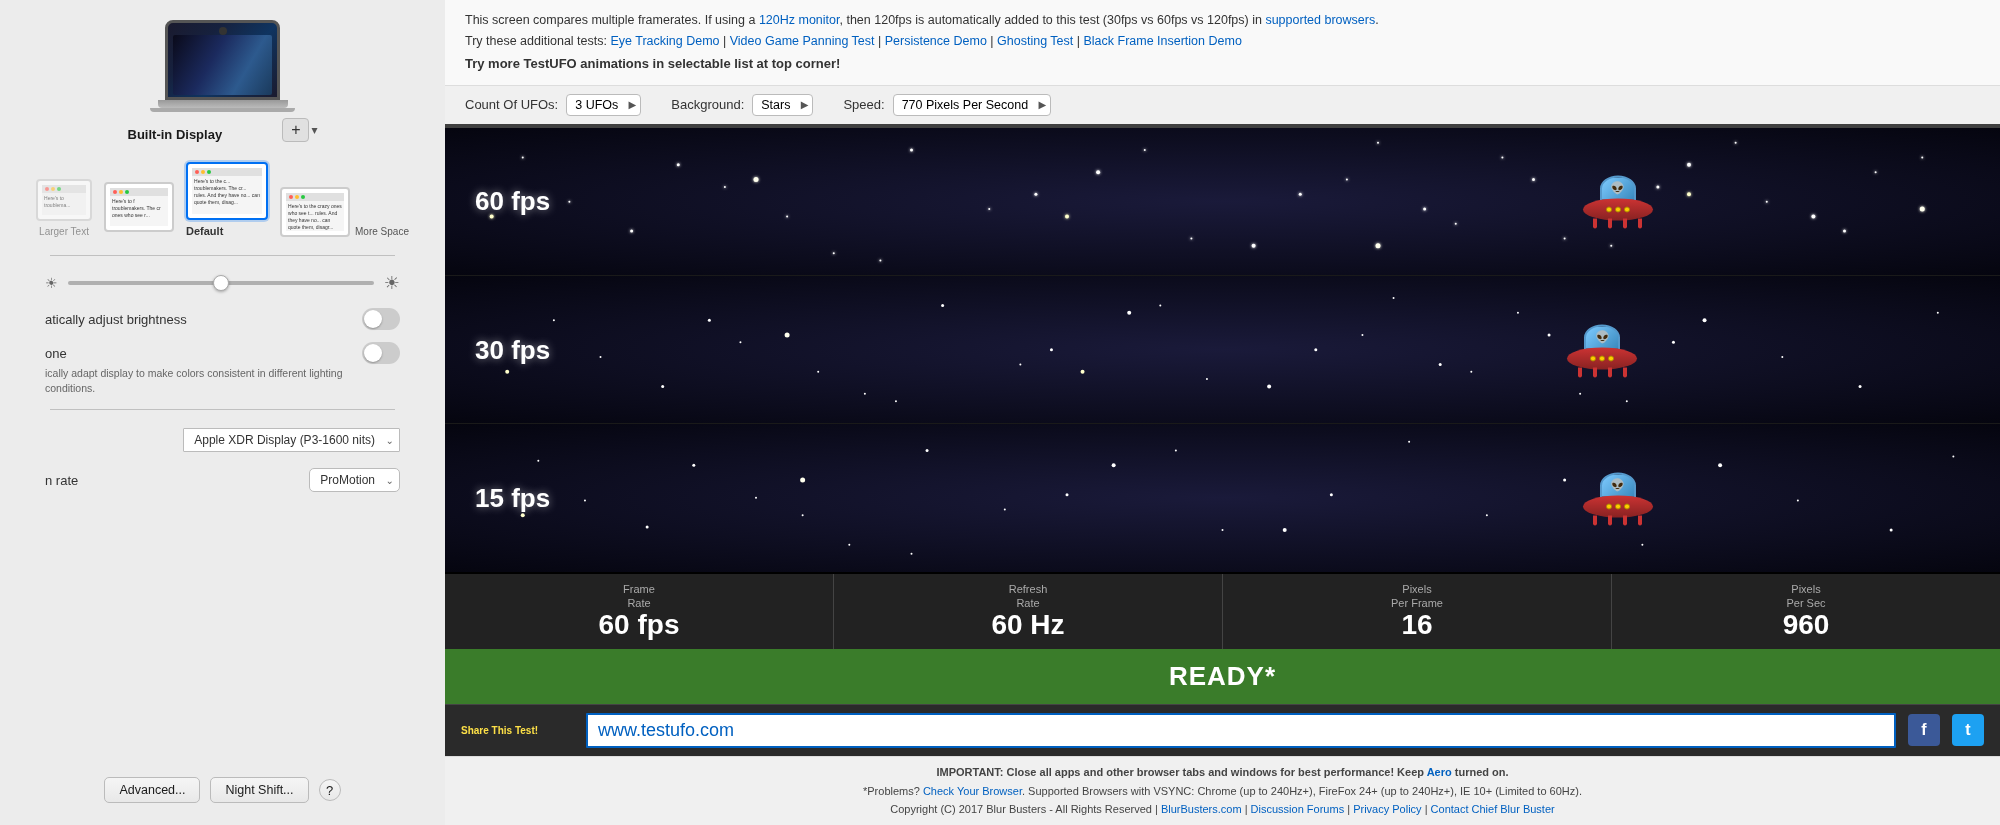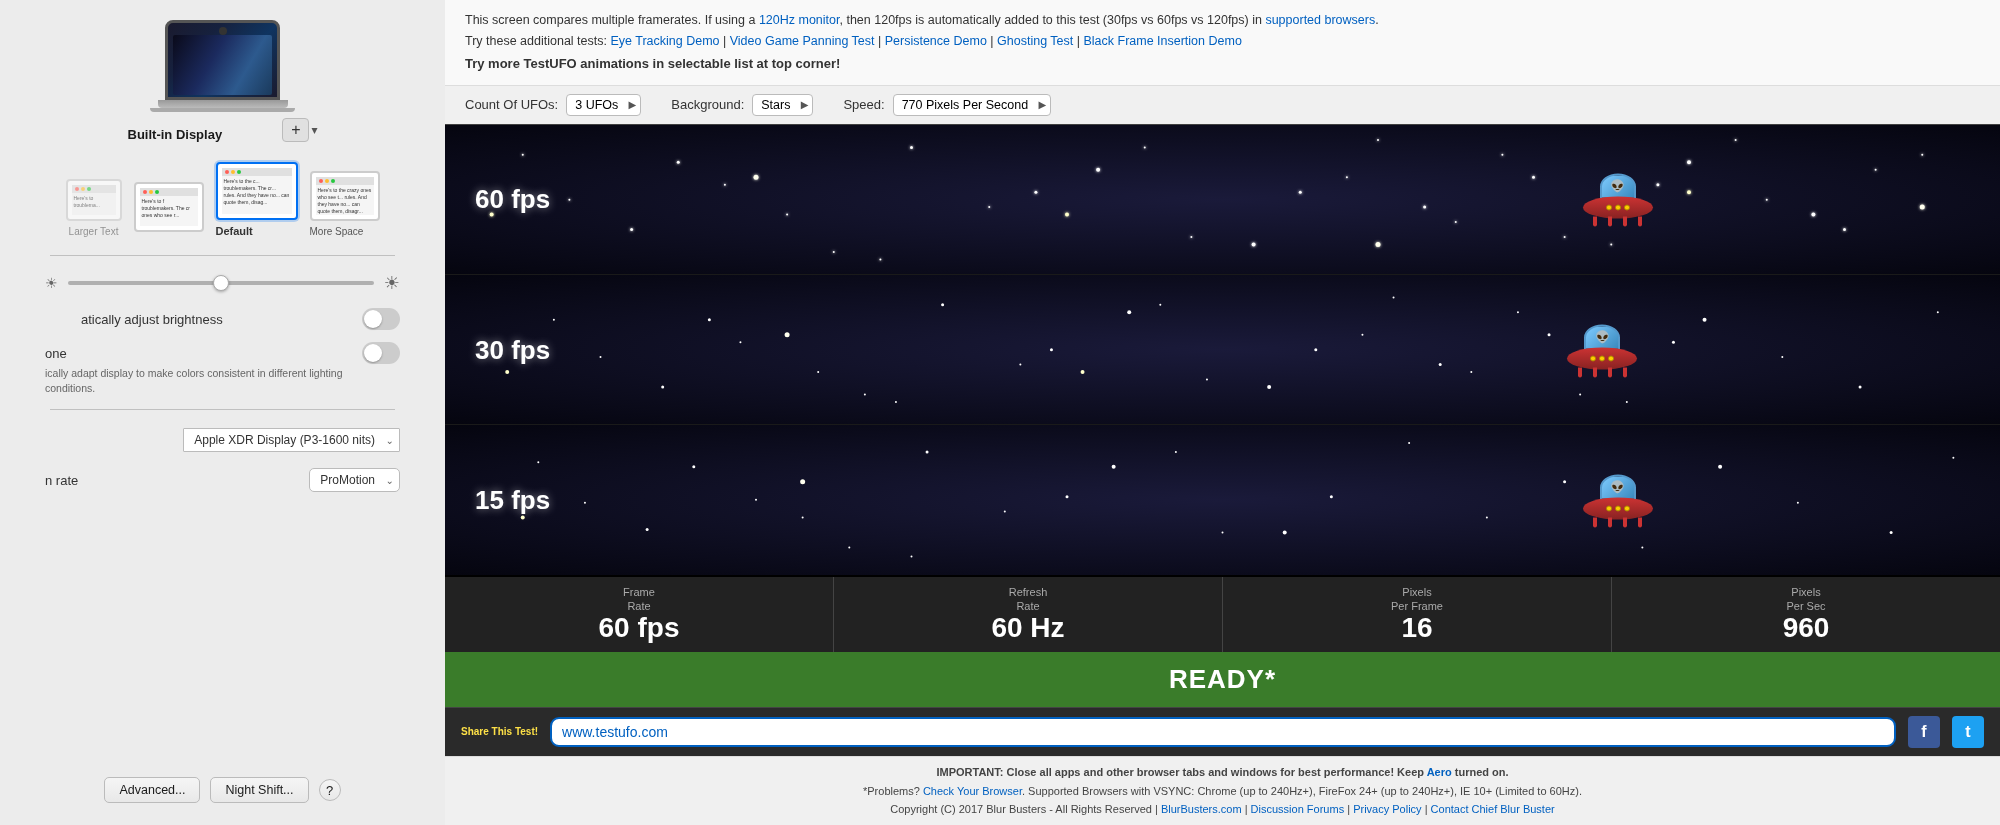--- a/index.html
+++ b/index.html
@@ -308,21 +308,21 @@
       text-decoration: none;
     }
 
     .browser-info-bar .try-more {
       font-weight: 700;
       font-size: 13px;
     }
 
     .controls-bar {
       background: #f0f0f0;
-      border-bottom: 1px solid #404040;
+      border-bottom: 4px solid #404040;
       padding: 8px 20px;
       display: flex;
       align-items: center;
       gap: 30px;
       font-size: 13px;
     }
 
     .control-group {
       display: flex;
       align-items: center;
@@ -515,24 +515,25 @@
       color: #fde047;
       font-size: 10px;
       font-weight: 700;
       white-space: nowrap;
     }
 
     .share-url-box {
       flex: 1;
       background: white;
       border: 2px solid #0060c0;
-      border-radius: 9px;
+      border-radius: 1px;
       padding: 5px 10px;
-      font-size: 14px;
+      font-size: 18px;
       color: #0060c0;
+      margin-left: 36px;
     }
 
     .social-btn {
       width: 32px;
       height: 32px;
       border-radius: 4px;
       display: flex;
       align-items: center;
       justify-content: center;
       cursor: pointer;
@@ -652,21 +653,21 @@
               <div class="mini-dot" style="background:#ff5f57"></div>
               <div class="mini-dot" style="background:#ffbd2e"></div>
               <div class="mini-dot" style="background:#28c840"></div>
             </div>
             <div class="mini-content">Here's to the c... troublemakers. The cr... rules. And they have no... can quote them, disag...</div>
           </div>
         </div>
         <span class="thumb-label selected" style="font-size:11px;">Default</span>
       </div>
 
-      <div style="display:flex;flex-direction:column;align-items:flex-start;gap:5px;">
+      <div style="display:flex;align-items:flex-end;gap:5px;">
         <div class="thumb-box">
           <div class="mini-window">
             <div class="mini-window-bar">
               <div class="mini-dot" style="background:#ff5f57"></div>
               <div class="mini-dot" style="background:#ffbd2e"></div>
               <div class="mini-dot" style="background:#28c840"></div>
             </div>
             <div class="mini-content">Here's to the crazy ones who see t... rules. And they have no... can quote them, disagr...</div>
           </div>
         </div>
@@ -680,21 +681,21 @@
       <span class="sun-icon-sm">☀</span>
       <div class="brightness-slider-container">
         <div class="slider-track">
           <div class="slider-thumb"></div>
         </div>
       </div>
       <span class="sun-icon-lg">☀</span>
     </div>
 
     <div style="width:100%;padding:6px 25px;display:flex;flex-direction:column;gap:4px;">
-      <div style="display:flex;align-items:center;justify-content:space-between;margin-left:36px;">
+      <div style="display:flex;align-items:center;justify-content:space-between;">
         <span class="settings-label">atically adjust brightness</span>
         <div class="toggle-switch off">
           <div class="toggle-knob"></div>
         </div>
       </div>
     </div>
 
     <div style="width:100%;padding:6px 25px;display:flex;flex-direction:column;gap:2px;">
       <div style="display:flex;align-items:center;justify-content:space-between;">
         <span class="settings-label">one</span>

